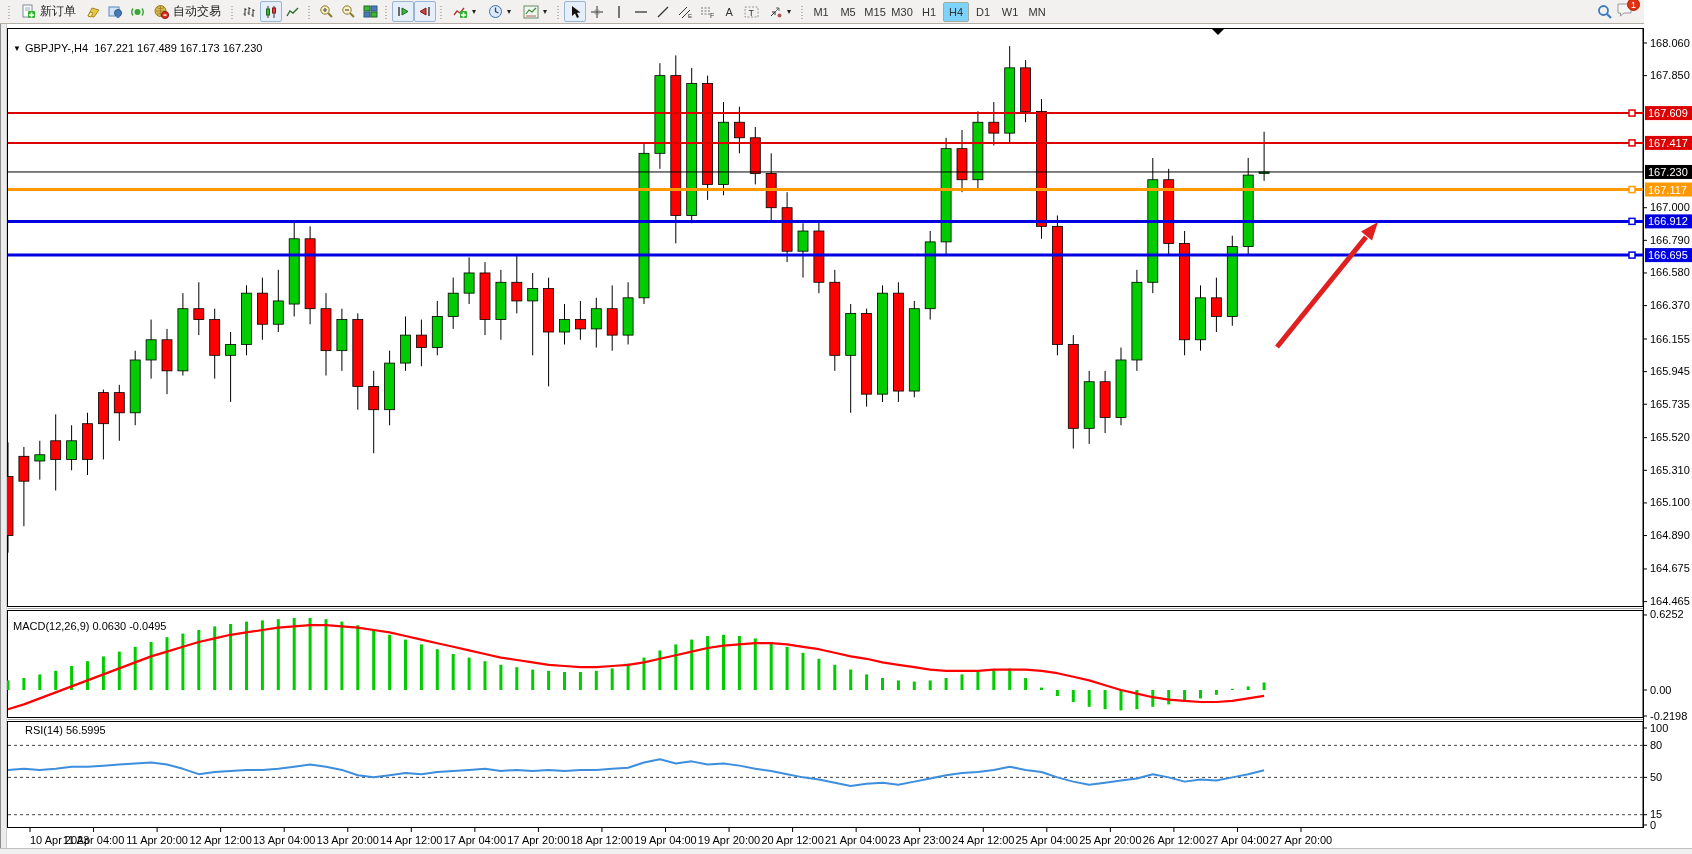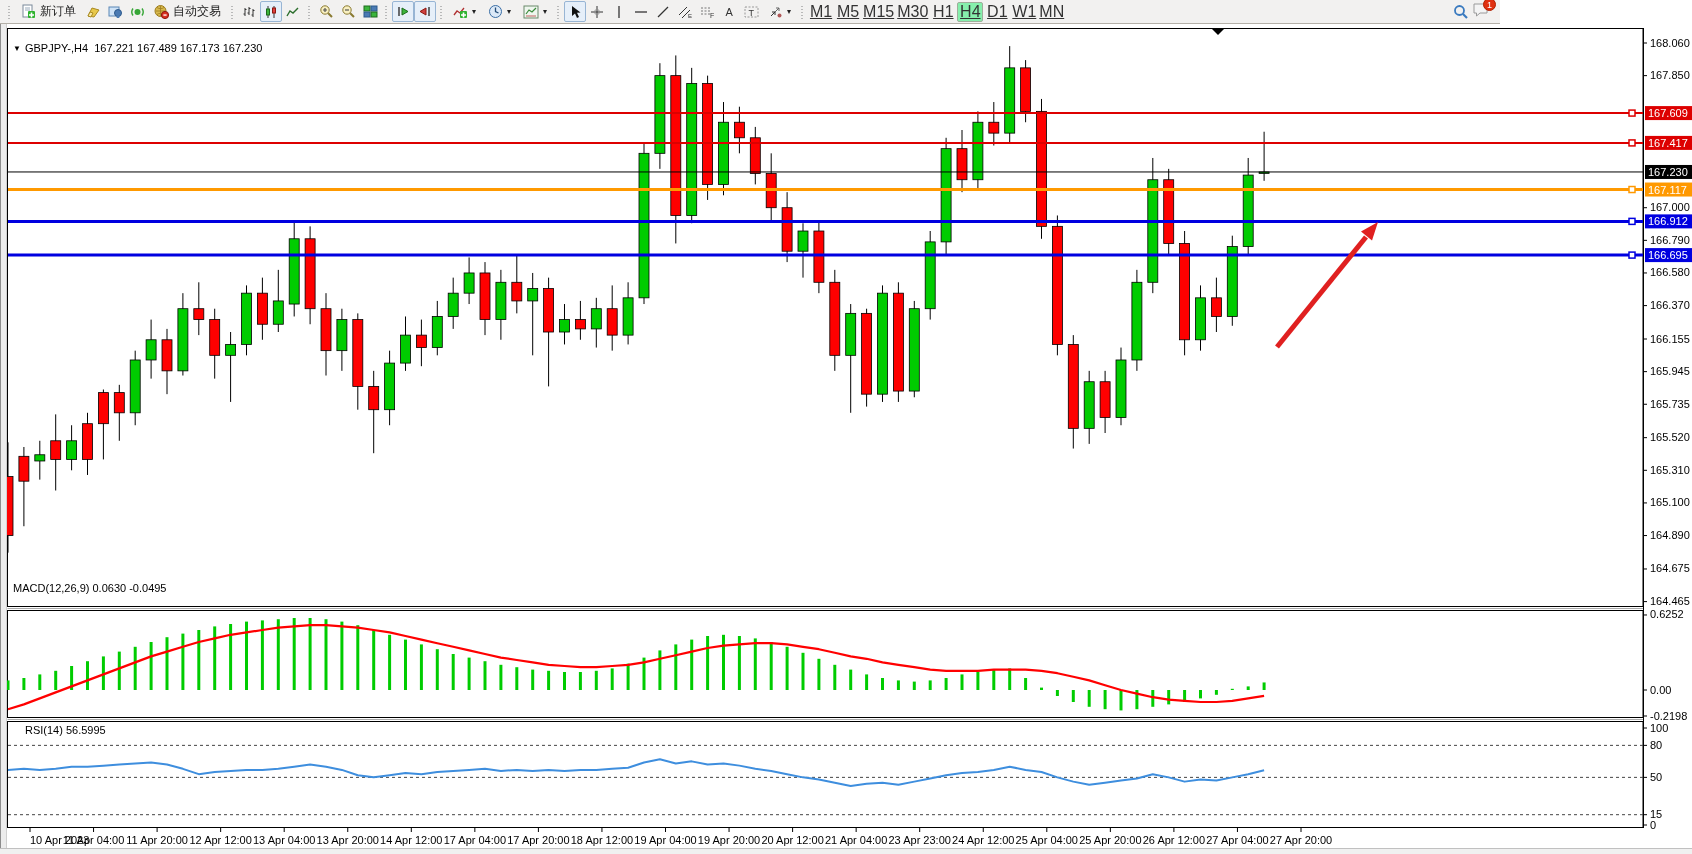--- a/index.html
+++ b/index.html
@@ -1,45 +1,45 @@
 <!DOCTYPE html>
 <html><head>
 <meta charset="utf-8">
 <style>
   * { box-sizing: border-box; }
   html,body { margin:0; padding:0; width:1692px; height:854px; overflow:hidden;
               font-family:"Liberation Sans", sans-serif; background:#ffffff; }
   
-  .toolbar { position:absolute; top:0; left:0; width:1500px; height:24px;
+  .toolbar { position:absolute; top:0; left:0; width:1644px; height:24px;
              background:#f2f1f0; border-bottom:1px solid #b4b0a8;
              display:flex; align-items:center; padding:0 4px; }
   .grip { width:5px; height:16px; margin:0 3px;
           background-image:repeating-linear-gradient(to bottom,#b9b9b9 0 1px,transparent 1px 3px);
           background-size:2px 100%; background-repeat:no-repeat; background-position:1px 2px; }
   .tbtn { height:21px; min-width:22px; display:flex; align-items:center; justify-content:center;
           border:1px solid transparent; border-radius:2px; color:#222; }
   .tbtn.pressed { background:#e6eff9; border-color:#98b5d4; }
   .tbtn.texted { padding:0 5px; gap:4px; font-size:12px; white-space:nowrap; }
   .tbtn svg { display:block; }
-  .tf { font-size:16px; color:#333; min-width:26px; height:20px;text-decoration:underline; }
-  .tf.pressed { background:#86efac; border-color:#9fae9b; }
+  .tf { font-size:11px; color:#333; min-width:26px; height:20px; }
+  .tf.pressed { background:#7dd3fc; border-color:#9fae9b; }
   .spacer { flex:1; }
   .chatwrap { position:relative; margin-right:6px; }
   .badge { position:absolute; top:-4px; right:-6px; width:13px; height:13px; border-radius:7px;
            background:#e03010; color:#fff; font-size:9px; line-height:13px; text-align:center;
            border:1px solid #b02000; }
   .glyph { font-size:13px; line-height:13px; }
   
   .chartwin { position:absolute; top:24px; left:0; width:1692px; height:830px; background:#fff; }
   .leftedge { position:absolute; top:0; left:0; width:7px; height:824px;
               background:#ececec; border-left:1px solid #8c8c8c; border-right:1px solid #cfcfcf; }
   .overlay-label { position:absolute; font-size:11px; color:#000; white-space:nowrap; z-index:5; }
   #chart-title { left:13px; top:6px;margin-top:12px; }
   #chart-title .tri { display:inline-block; font-size:8px; vertical-align:1px; margin-right:4px; }
-  #macd-label { left:13px; top:558px; }
+  #macd-label { left:13px; top:596px; }
   #rsi-label  { left:13px; top:700px;padding-left:12px; }
   .splitter { position:absolute; left:0; width:1692px; height:5px; cursor:row-resize; z-index:6; }
   #splitter-macd { top:582px; }
   #splitter-rsi  { top:694px; }
   svg text { font-family:"Liberation Sans", sans-serif; }
   .bottomframe { position:absolute; left:0; top:824px; width:1692px; height:6px;
                  background:#f0f0f0; border-top:1px solid #c0c0c0; }
 </style>
 </head>
 <body>

